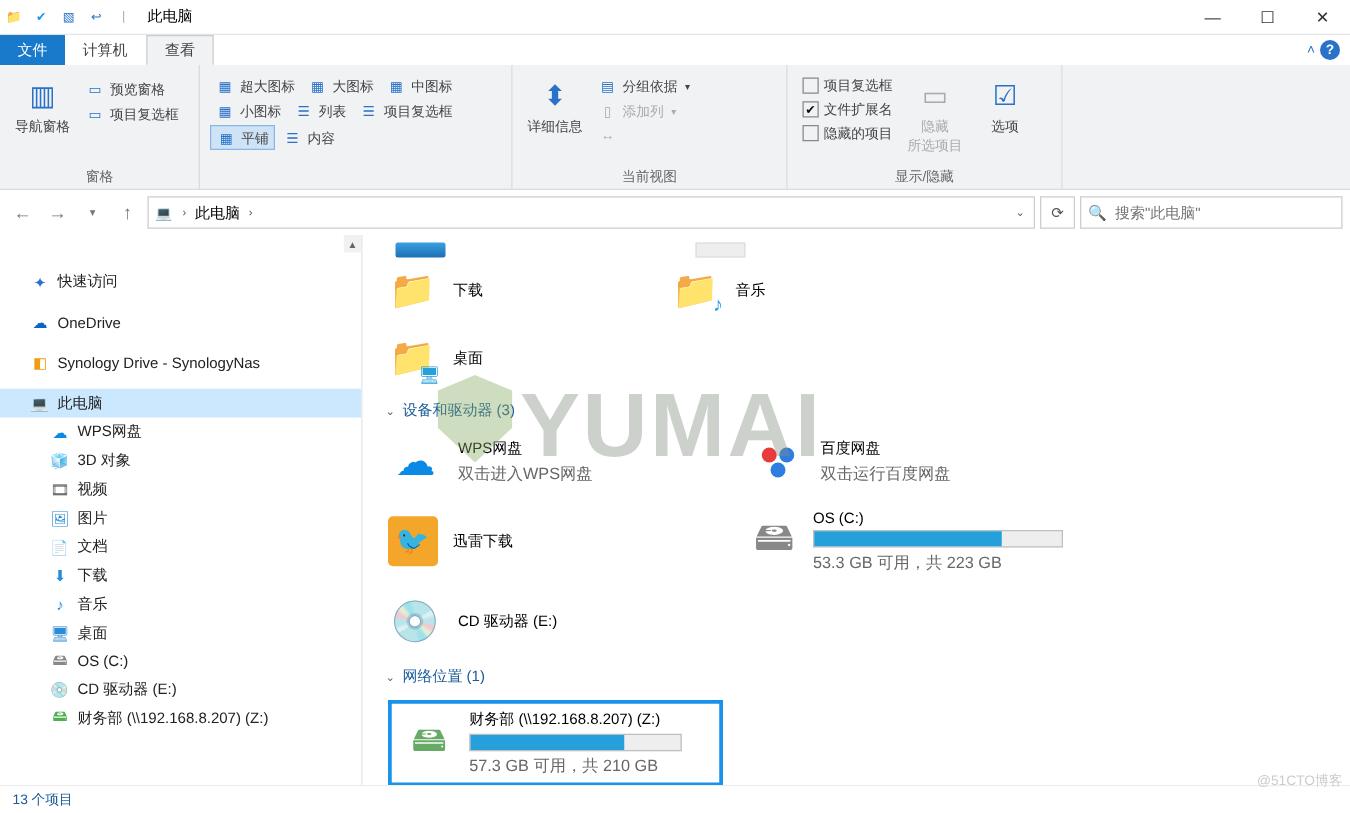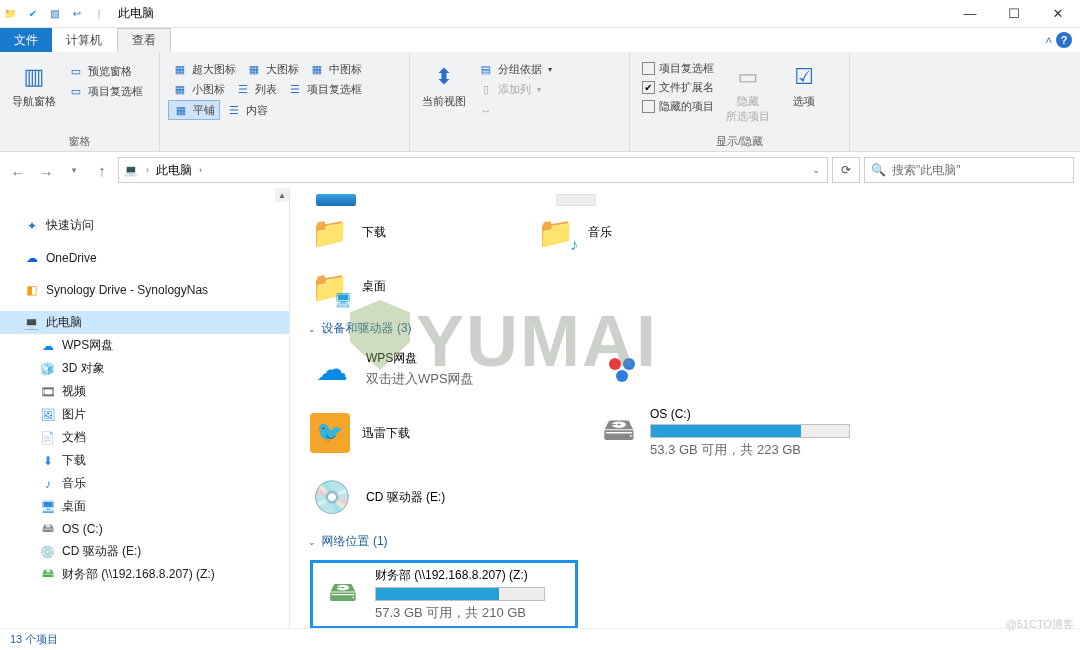--- a/index.html
+++ b/index.html
@@ -186,38 +186,39 @@
             <span>内容</span>
           </div>
       </div>
     </div>
   </div>
 
   <div class="ribbon-group" style="width:220px">
     <div class="ribbon-group-body">
       <div class="large-btn">
         <div class="large-icon">⬍</div>
-        <span>当前视图</span>
+        <span>详细信息</span>
       </div>
       <div class="stack" style="margin-top:4px">
         <div class="stack-row">
             <span class="mini-icon">▤</span>
             <span>分组依据</span>
             <span style="font-size:8px;margin-left:2px">▾</span>
           </div>
         <div class="stack-row" style="color:#aaa">
             <span class="mini-icon" style="color:#aaa">▯</span>
             <span>添加列</span>
             <span style="font-size:8px;margin-left:2px">▾</span>
           </div>
         <div class="stack-row" style="color:#aaa">
             <span class="mini-icon" style="color:#aaa">↔</span>
           </div>
       </div>
     </div>
+    <div class="ribbon-group-label">当前视图</div>
   </div>
 
   <div class="ribbon-group" style="width:220px">
     <div class="ribbon-group-body">
       <div class="stack" style="margin-top:4px">
         <div class="stack-row">
             <span class="chk"></span>
             <span>项目复选框</span>
           </div>
         <div class="stack-row">
@@ -367,20 +368,24 @@
         </div>
       </div>
       <div class="drive-item">
         <div class="drive-ico">
             <svg width="34" height="34" viewBox="0 0 34 34">
               <circle cx="10" cy="12" r="6" fill="#e83b3b"></circle>
               <circle cx="24" cy="12" r="6" fill="#2f7de1"></circle>
               <circle cx="17" cy="24" r="6" fill="#2f7de1"></circle>
             </svg>
           </div>
+        <div class="drive-info">
+          <span class="drive-name">百度网盘</span>
+          <span class="drive-sub">双击运行百度网盘</span>
+        </div>
       </div>
       <div class="drive-item">
         <div class="drive-ico" style="background:#f4a62a;width:40px;height:40px;border-radius:4px;color:#fff;font-size:22px">🐦</div>
         <div class="drive-info">
           <span class="drive-name">迅雷下载</span>
         </div>
       </div>
       <div class="drive-item">
         <div class="drive-ico" style="color:#888">🖴</div>
         <div class="drive-info">

